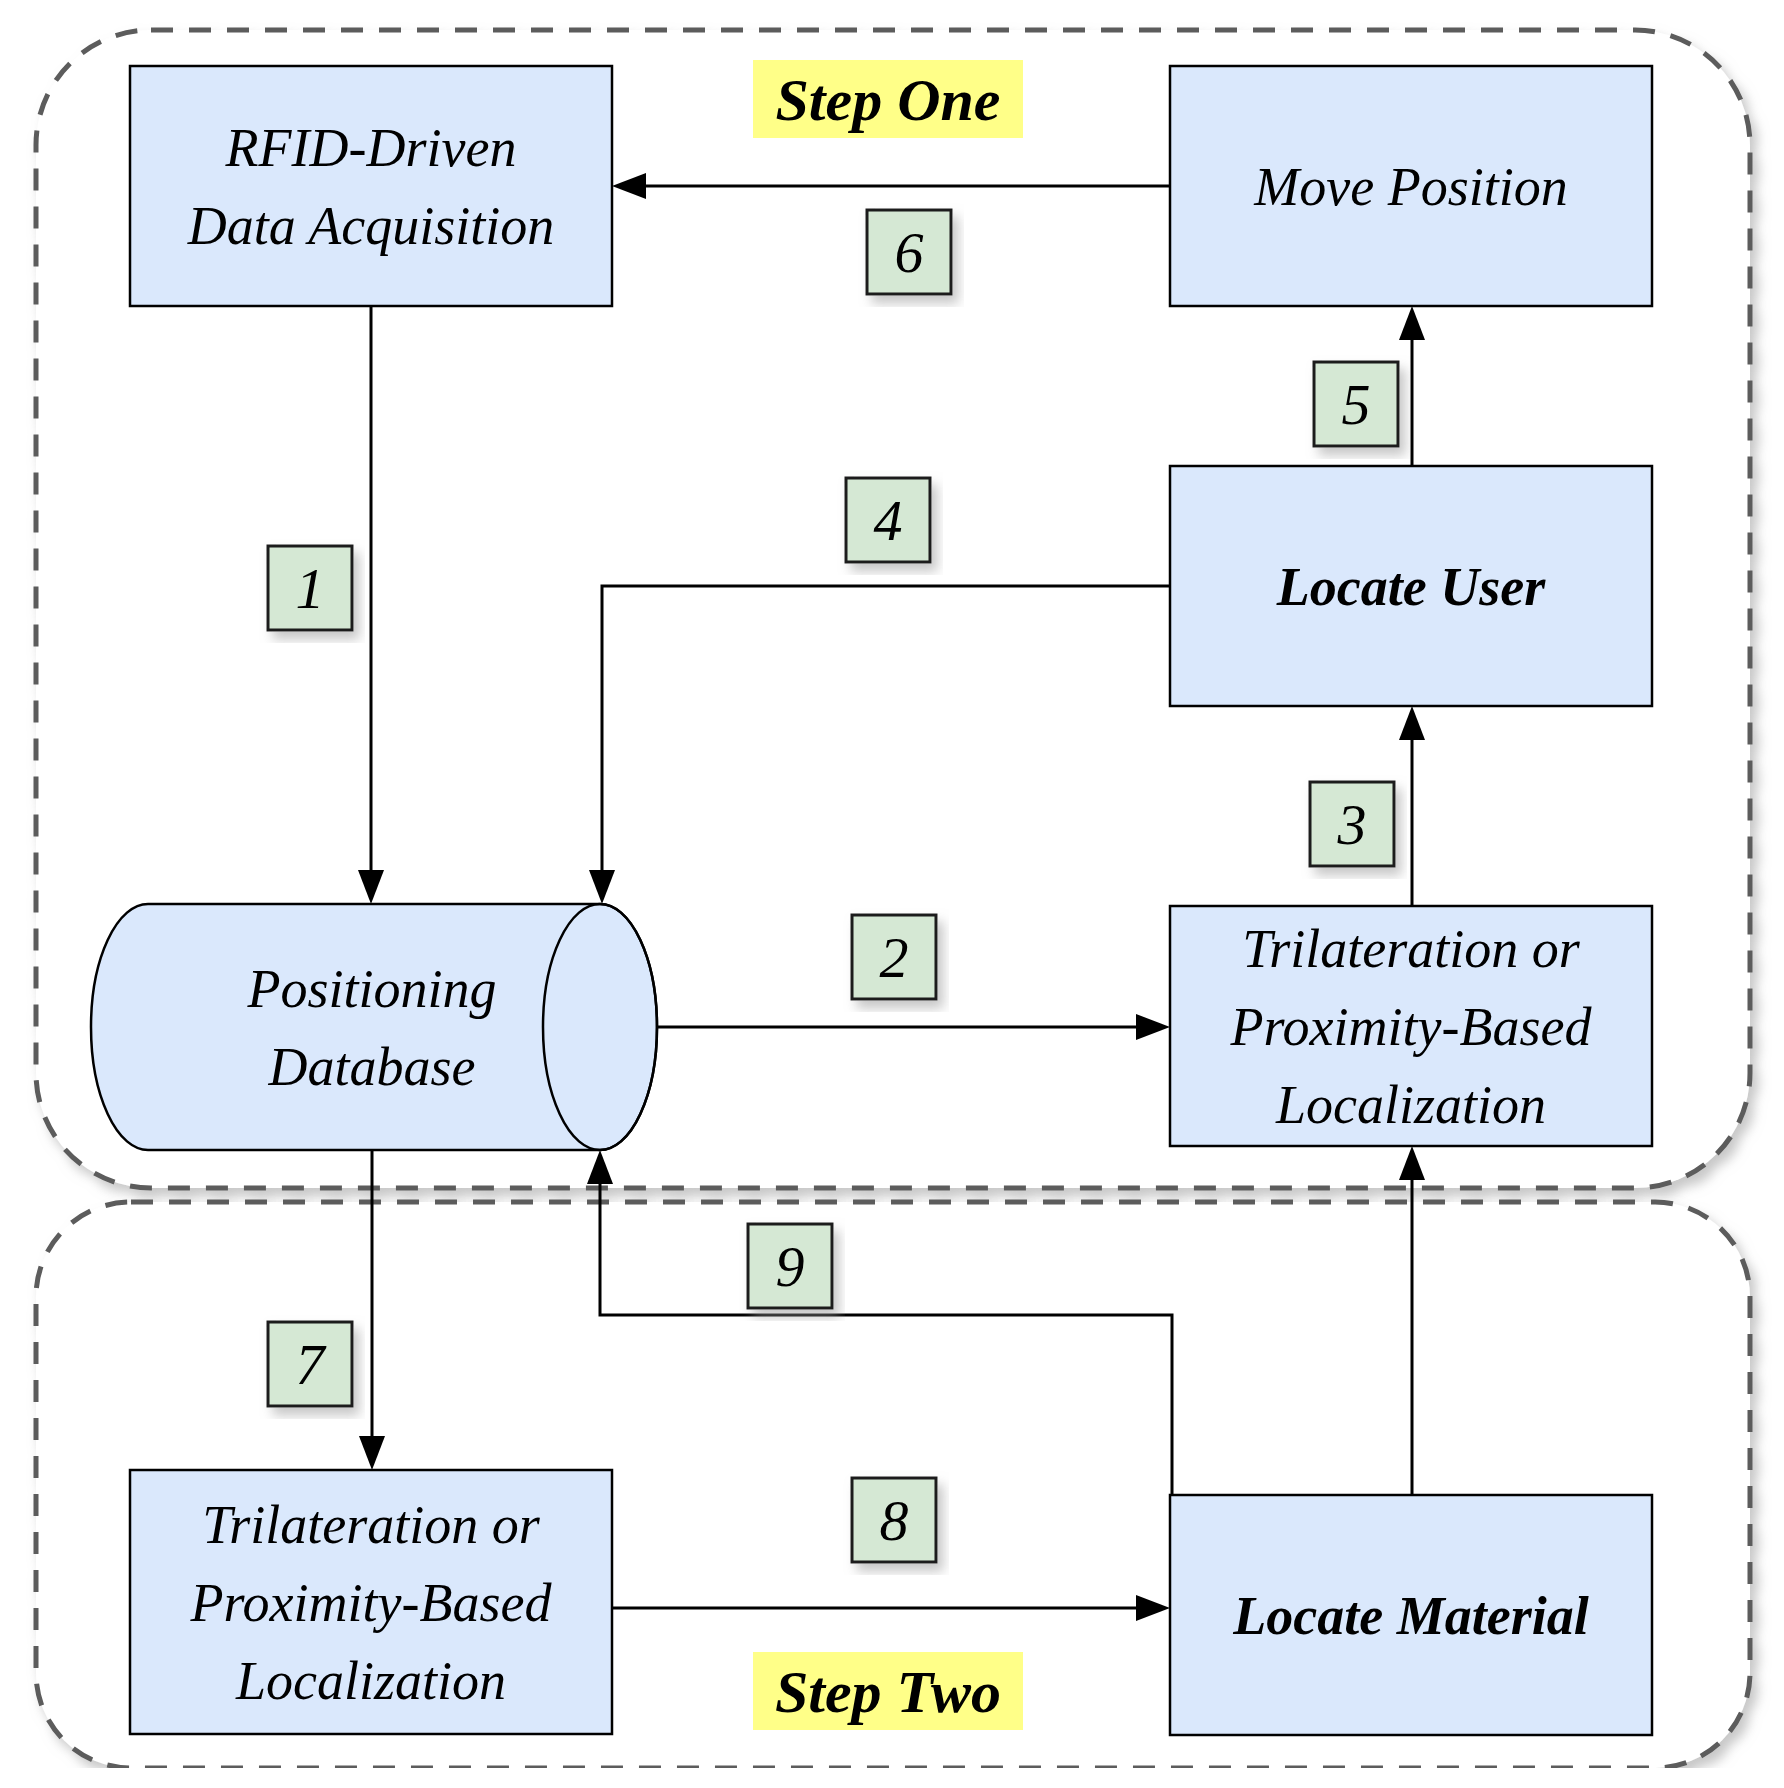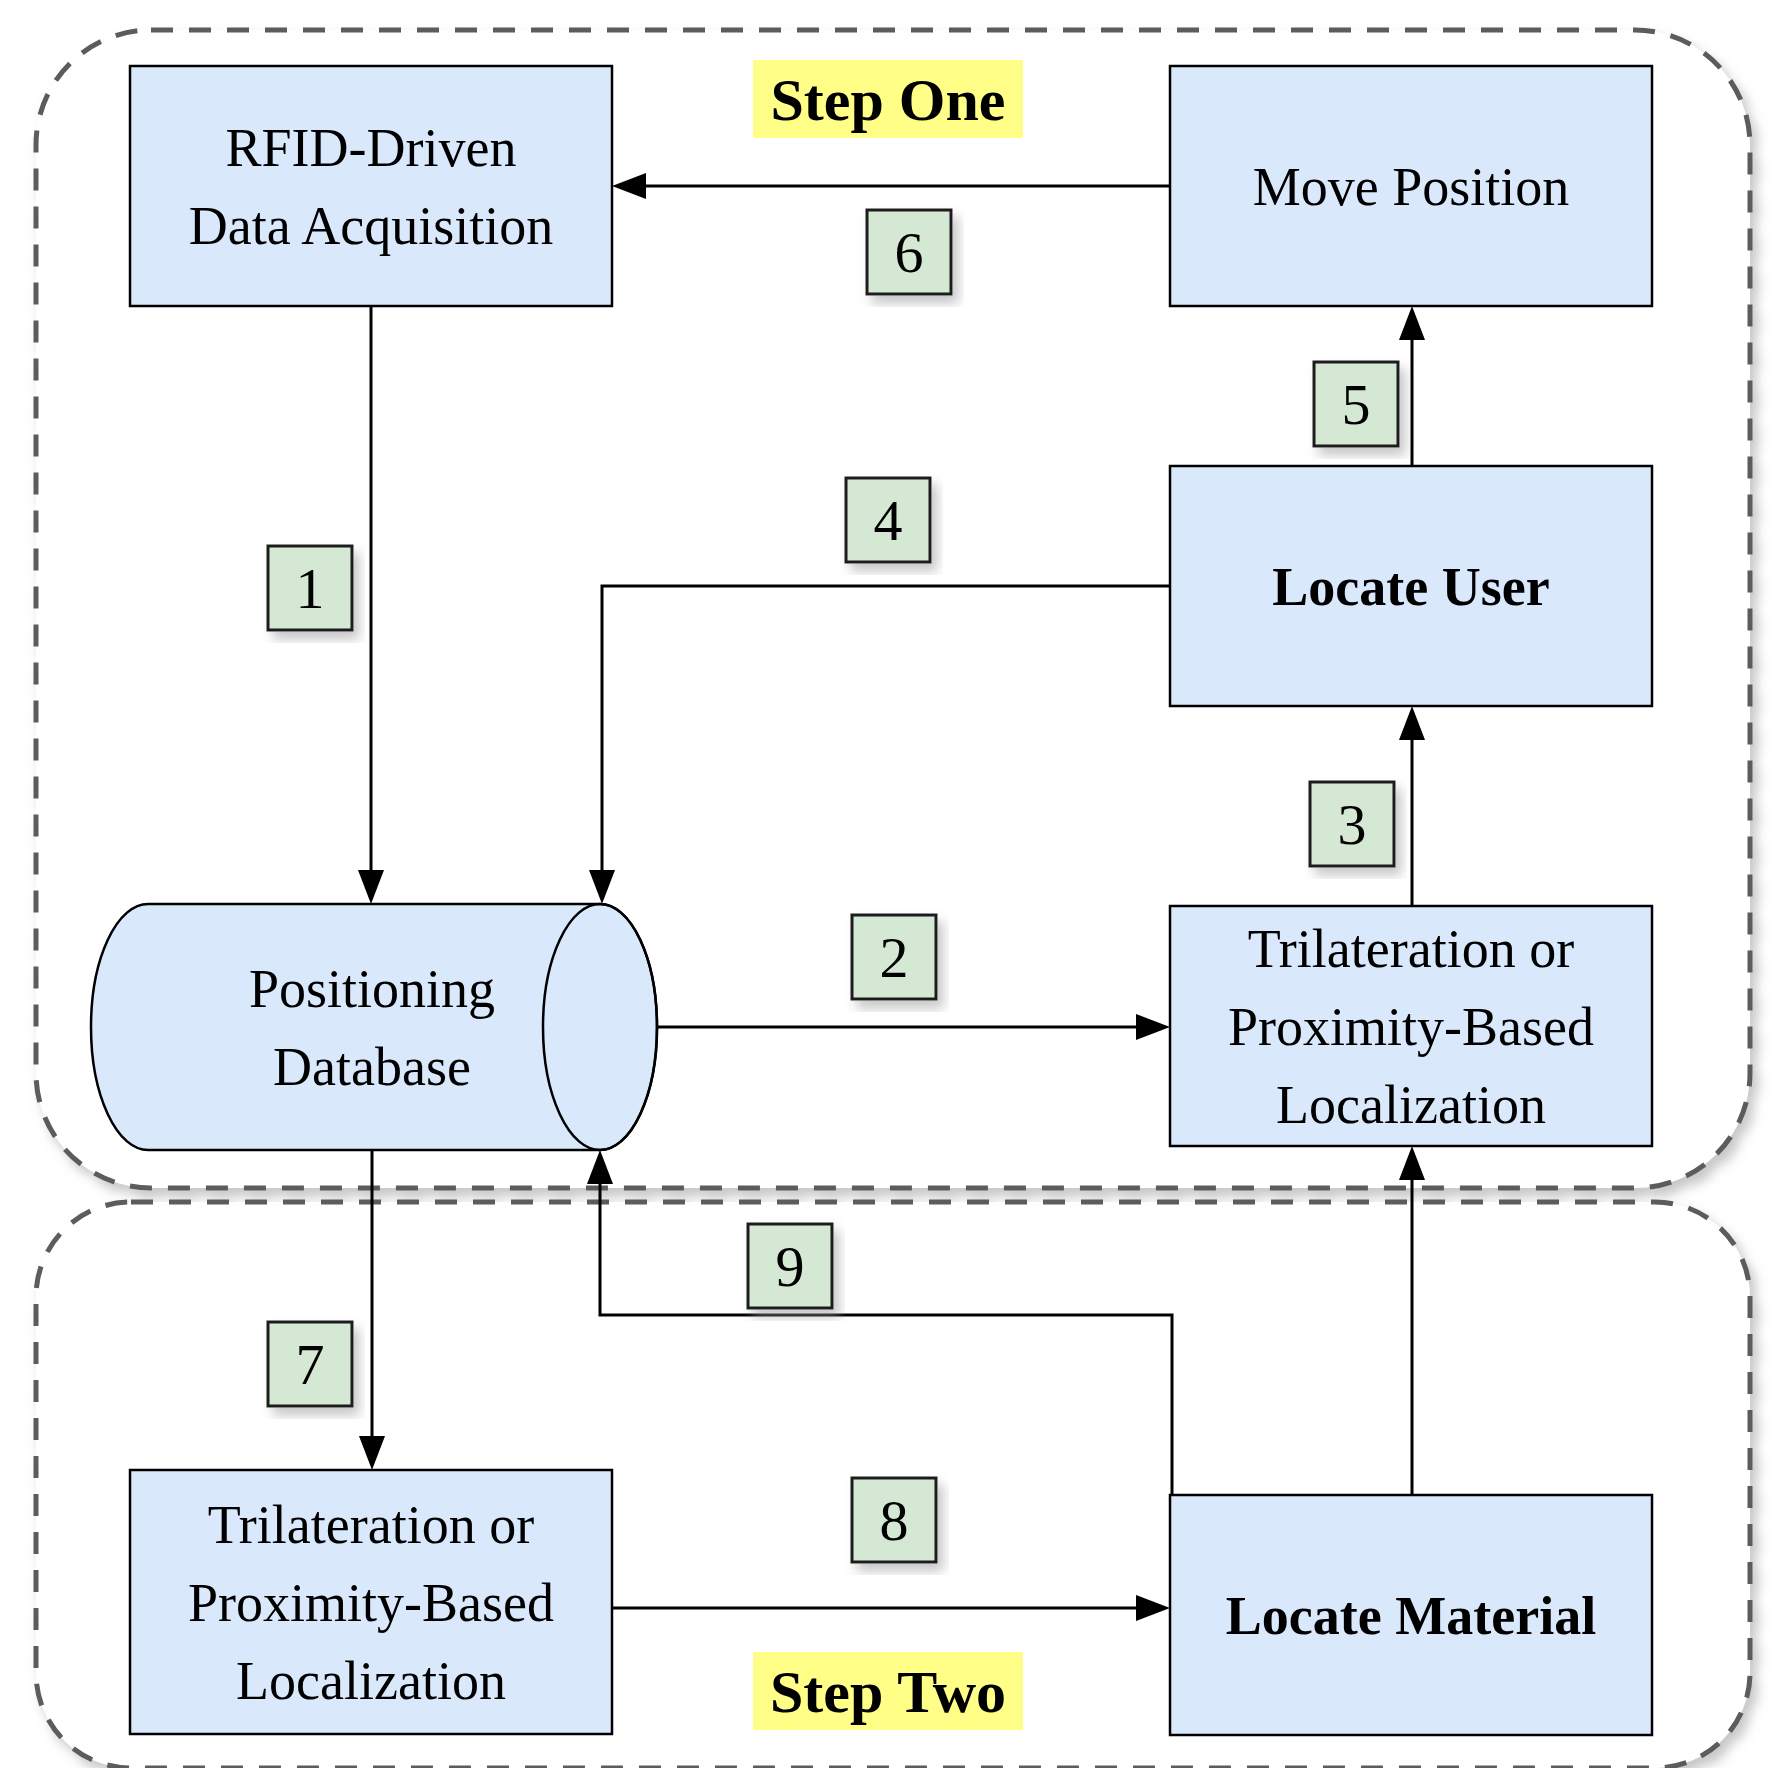--- a/index.html
+++ b/index.html
@@ -1,16 +1,16 @@
 <!DOCTYPE html>
 <html><head>
 <meta charset="utf-8">
 <style>
   html,body{margin:0;padding:0;background:#ffffff;}
-  .stage{width:1784px;height:1768px;position:relative;background:#ffffff;overflow:hidden;}
+  .stage{width:1784px;height:1768px;position:relative;background:#ffffff;overflow:hidden;font-style:italic;}
   svg{display:block;}
   text{font-family:"Liberation Serif","DejaVu Serif",serif;fill:#000000;}
   .node-label{font-size:54px;}
   .node-label.bold{font-weight:bold;}
   .badge-label{font-size:58px;}
   .step-label{font-size:60px;font-weight:bold;}
 </style>
 </head>
 <body>
 

